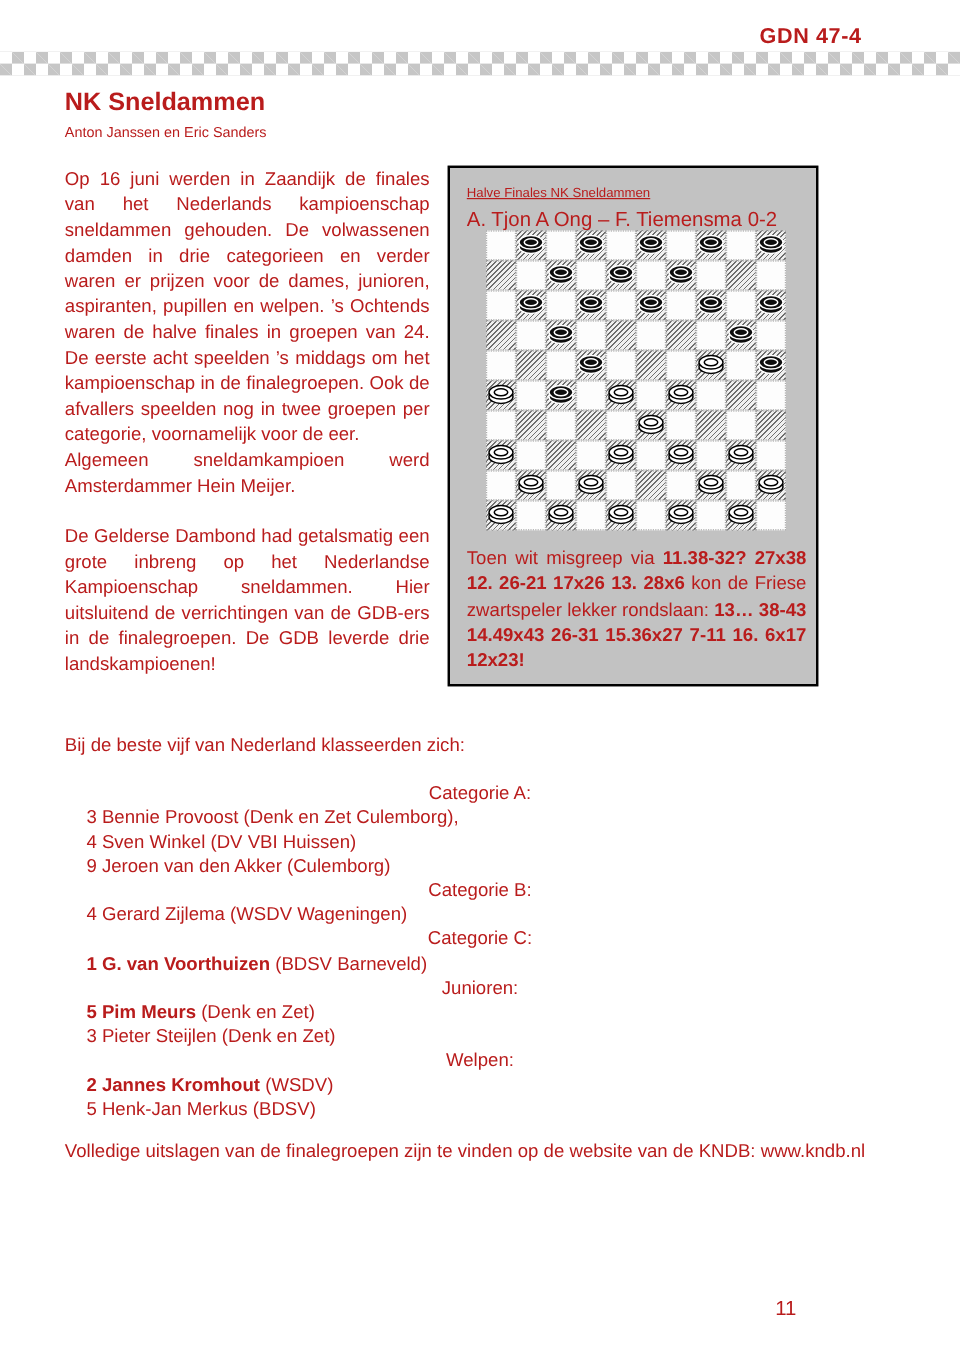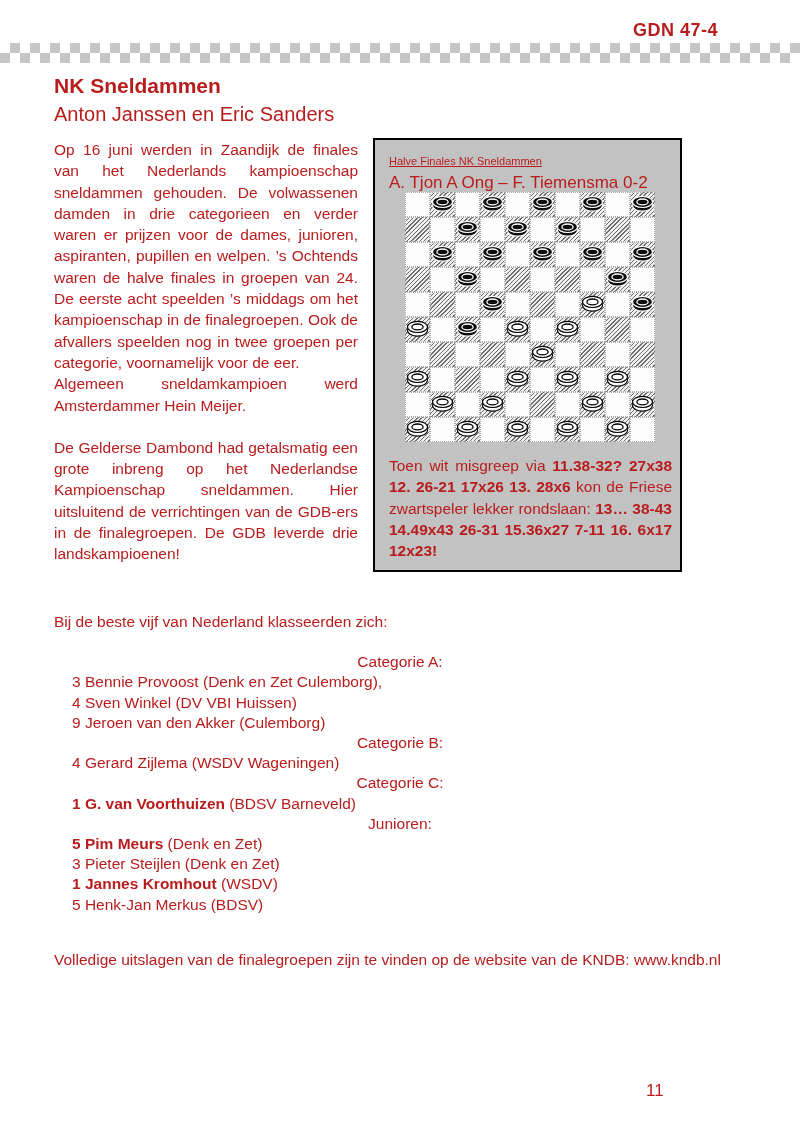--- a/index.html
+++ b/index.html
@@ -11,21 +11,21 @@
     position:absolute;top:20px;left:633px;font-size:18px;font-weight:bold;letter-spacing:.5px;
   }
   .checker-band{
     position:absolute;top:43px;left:0;width:800px;height:20px;background-color:#fff;
     background-image:
       linear-gradient(45deg,#c6c6c6 25%,transparent 25%,transparent 75%,#c6c6c6 75%),
       linear-gradient(45deg,#c6c6c6 25%,transparent 25%,transparent 75%,#c6c6c6 75%);
     background-size:20px 20px;background-position:0 0,10px 10px;
   }
   .article-title{position:absolute;top:74px;left:54px;margin:0;font-size:21px;font-weight:bold;}
-  .article-authors{position:absolute;top:103px;left:54px;font-size:20px;text-align:right;}
+  .article-authors{position:absolute;top:103px;left:54px;font-size:12px;text-align:right;}
   .col-left{
     position:absolute;top:139px;left:54px;width:304px;
     font-size:15.5px;line-height:21.3px;text-align:justify;
   }
   .col-left p{margin:0;}
   .gdb-block{margin-top:21px;}
   .diagram-box{
     position:absolute;left:373px;top:138px;width:309px;height:434px;
     background:#c2c2c2;border:2px solid #000;box-sizing:border-box;
   }
@@ -411,21 +411,22 @@
         <div class="entry">3 Bennie Provoost (Denk en Zet Culemborg),</div>
         <div class="entry">4 Sven Winkel (DV VBI Huissen)</div>
         <div class="entry">9 Jeroen van den Akker (Culemborg)</div>
         <div class="cat-label">Categorie B:</div>
         <div class="entry">4 Gerard Zijlema (WSDV Wageningen)</div>
         <div class="cat-label">Categorie C:</div>
         <div class="entry"><b>1 G. van Voorthuizen</b> (BDSV Barneveld)</div>
         <div class="cat-label">Junioren:</div>
         <div class="entry"><b>5 Pim Meurs</b> (Denk en Zet)</div>
         <div class="entry">3 Pieter Steijlen (Denk en Zet)</div>
-        <div class="entry"><b>1 Jannes Kromhout</b> (WSDV)</div>
+        <div class="cat-label">Welpen:</div>
+        <div class="entry"><b>2 Jannes Kromhout</b> (WSDV)</div>
         <div class="entry">5 Henk-Jan Merkus (BDSV)</div>
       </div>
   </div>
 
   <div class="footer-note">Volledige uitslagen van de finalegroepen zijn te vinden op de website van de KNDB: www.kndb.nl</div>
 
   <div class="page-number">11</div>
 
 </div>
 

